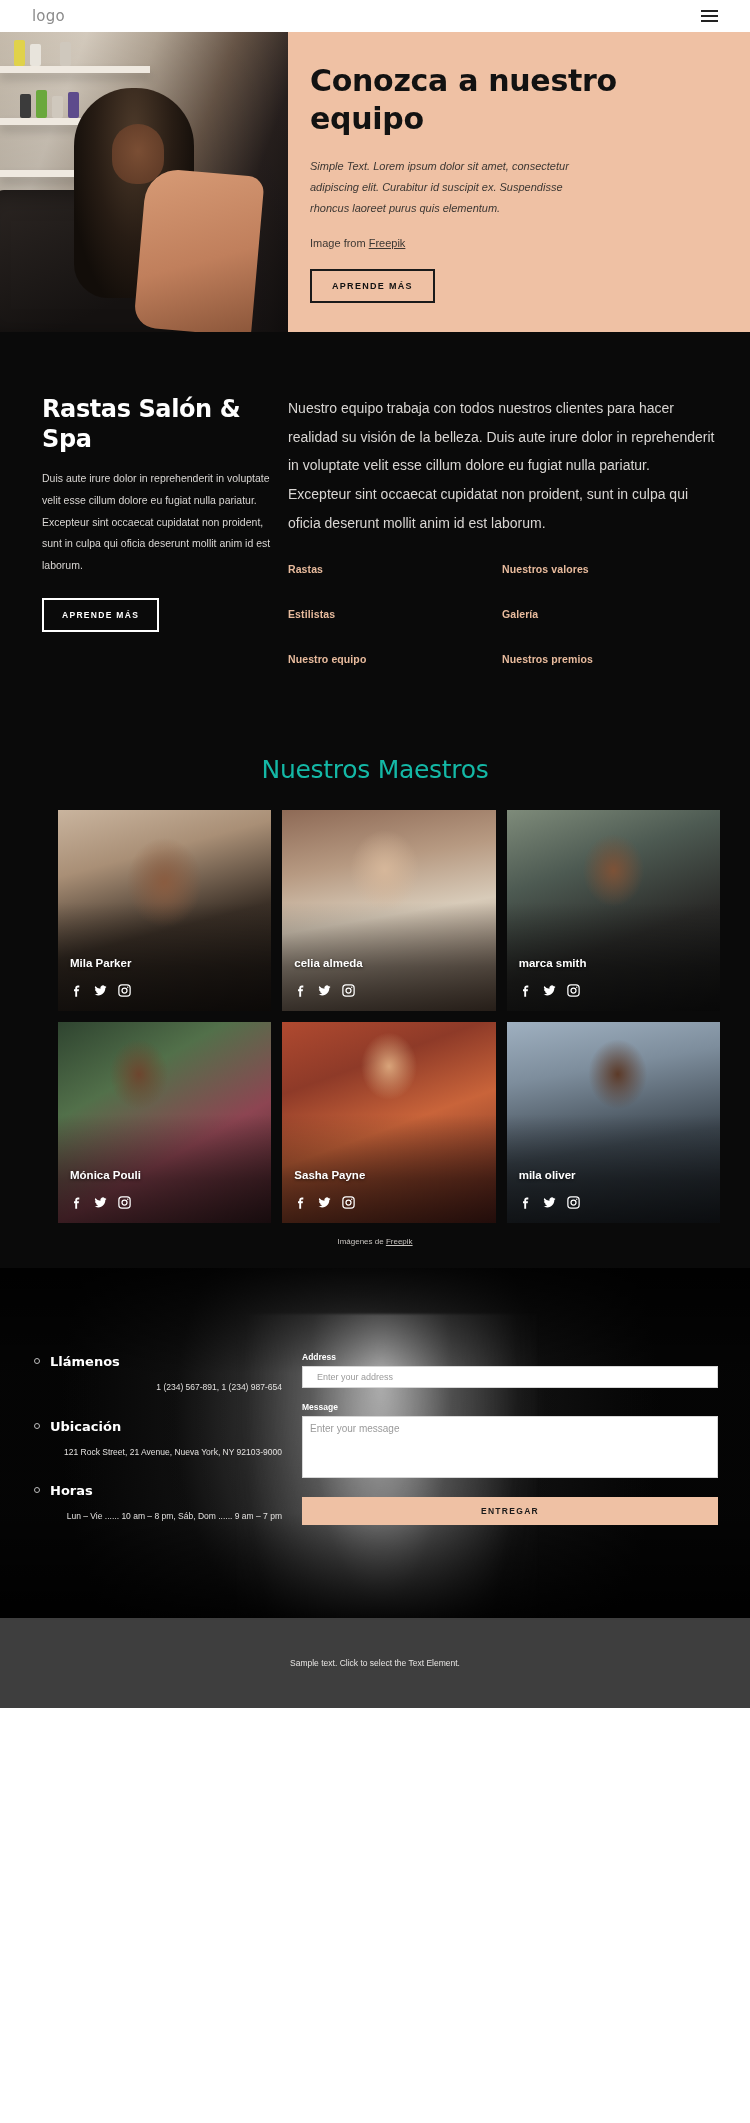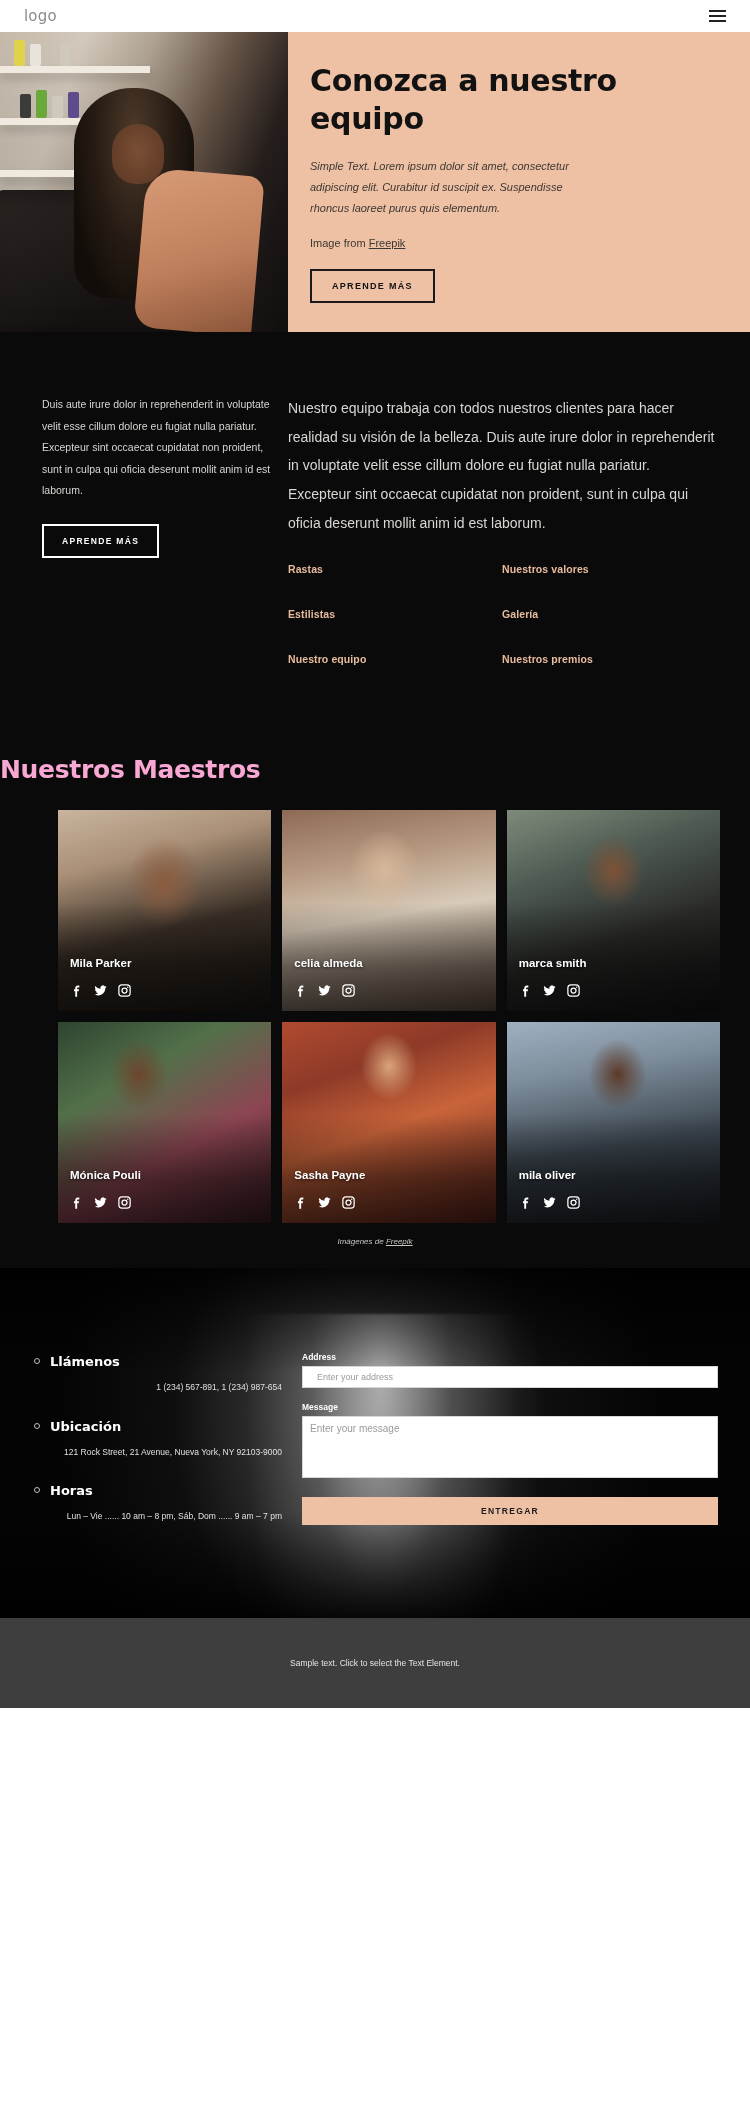--- a/index.html
+++ b/index.html
@@ -11,21 +11,21 @@
   }
   .page { width: 750px; position: relative; background: #0a0a0a; }
 
   
   .topbar {
     height: 32px;
     background: #ffffff;
     display: flex;
     align-items: center;
     justify-content: space-between;
-    padding: 0 24px;
+    padding: 0 32px;
   }
   .logo {
     font-family: "DejaVu Sans", sans-serif;
     font-size: 15px;
     color: #8b8b8b;
     letter-spacing: .2px;
     font-weight: 400;
   }
   .burger { width: 17px; display: flex; flex-direction: column; gap: 3px; cursor: pointer; }
   .burger i { display: block; height: 2px; background: #222; border-radius: 0; }
@@ -118,39 +118,39 @@
   }
   .linkgrid a {
     color: #e8bb9d; font-size: 10.5px; font-weight: 700;
     text-decoration: none; letter-spacing: .1px;
   }
 
   
   .team { background: #0a0a0a; padding: 0 0 22px 0; }
   .team-h2 {
     font-family: "DejaVu Sans", sans-serif;
-    color: #f9a8d4; font-size: 25px; font-weight: 700; 
+    color: #14b8a6; font-size: 25px; font-weight: 400; text-align: center;
     letter-spacing: -.3px; padding: 20px 0 26px;
   }
   .cards { display: grid; grid-template-columns: repeat(3, 1fr); gap: 11px; padding: 0 30px; margin-left: 28px; }
   .card {
     position: relative; height: 201px; overflow: hidden; cursor: pointer;
   }
   .card .ph { position: absolute; inset: 0; }
   .card .shade { position: absolute; inset: 0; background: linear-gradient(to bottom, rgba(0,0,0,0) 46%, rgba(0,0,0,.45) 78%, rgba(0,0,0,.6) 100%); }
   .card .name {
     position: absolute; left: 12px; bottom: 42px;
     color: #fff; font-size: 11.5px; font-weight: 700;
     text-shadow: 0 1px 3px rgba(0,0,0,.65);
   }
   .socials { position: absolute; left: 11px; bottom: 13px; display: flex; gap: 9px; }
   .socials span { width: 15px; height: 15px; display: block; cursor: pointer; }
   .socials svg { display: block; }
 
-  .credit-center { text-align: center; font-size: 8px; color: #c9c5c1; padding: 14px 0 0; font-style: italic; }
+  .credit-center { text-align: center; font-size: 8px; color: #c9c5c1; padding: 14px 0 0; }
   .credit-center a { color: #c9c5c1; }
 
   
   .contact {
     position: relative; background: #070707; padding: 82px 0 70px 0; overflow: hidden;
   }
   .contact-bg { position: absolute; inset: 0; }
   .cb-grad { position: absolute; inset: 0; background: radial-gradient(ellipse 300px 400px at 48% 42%, #6e6e6e 0%, #383838 30%, #101010 62%, #050505 100%); }
   .cb-hair {
     position: absolute; left: 50%; top: 46px; transform: translateX(-46%);
@@ -233,20 +233,21 @@
       <p class="hero-p">Simple Text. Lorem ipsum dolor sit amet, consectetur adipiscing elit. Curabitur id suscipit ex. Suspendisse rhoncus laoreet purus quis elementum.</p>
       <div class="hero-credit">
         <span>Image from </span><a href="#">Freepik</a>
       </div>
       <button class="btn-outline-dark">APRENDE MÁS</button>
     </div>
   </div>
 
   <div class="about">
     <div class="about-left">
+      <h2 class="about-h2">Rastas Salón &amp; Spa</h2>
       <p class="about-p">Duis aute irure dolor in reprehenderit in voluptate velit esse cillum dolore eu fugiat nulla pariatur. Excepteur sint occaecat cupidatat non proident, sunt in culpa qui oficia deserunt mollit anim id est laborum.</p>
       <button class="btn-outline-light">APRENDE MÁS</button>
     </div>
     <div class="about-right">
       <p class="about-p2">Nuestro equipo trabaja con todos nuestros clientes para hacer realidad su visión de la belleza. Duis aute irure dolor in reprehenderit in voluptate velit esse cillum dolore eu fugiat nulla pariatur. Excepteur sint occaecat cupidatat non proident, sunt in culpa qui oficia deserunt mollit anim id est laborum.</p>
       <div class="linkgrid">
         <a href="#">Rastas</a>
         <a href="#">Nuestros valores</a>
         <a href="#">Estilistas</a>
         <a href="#">Galería</a>

